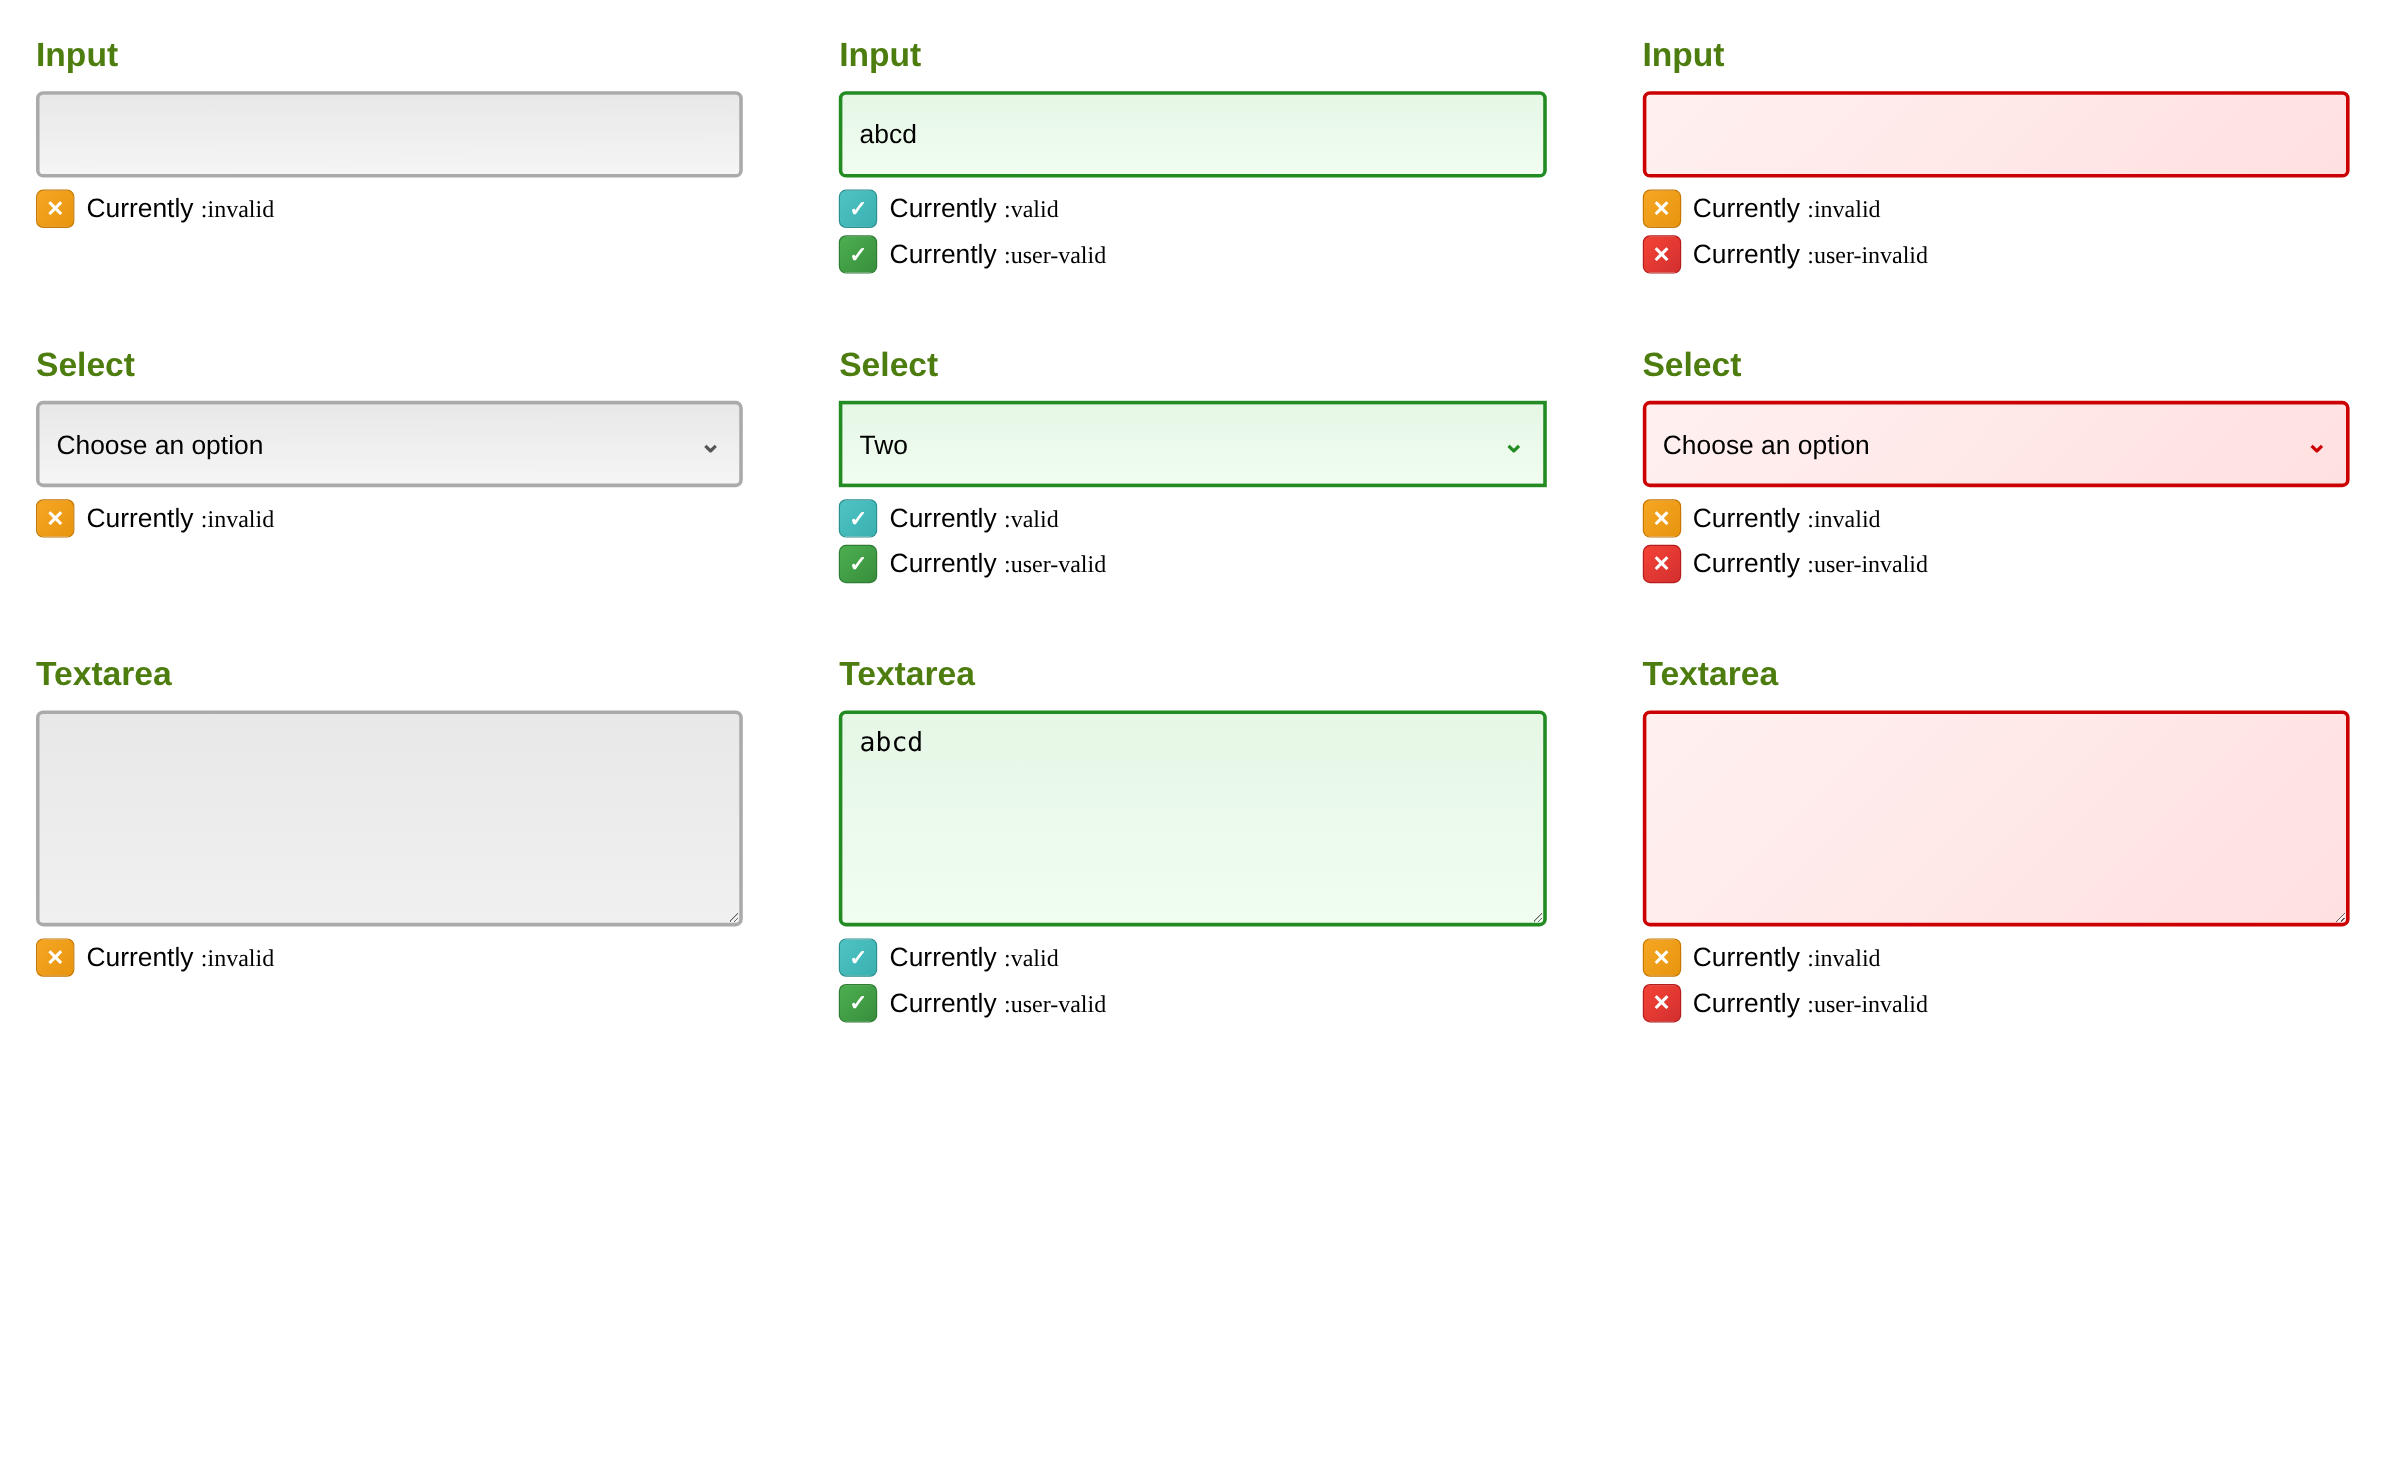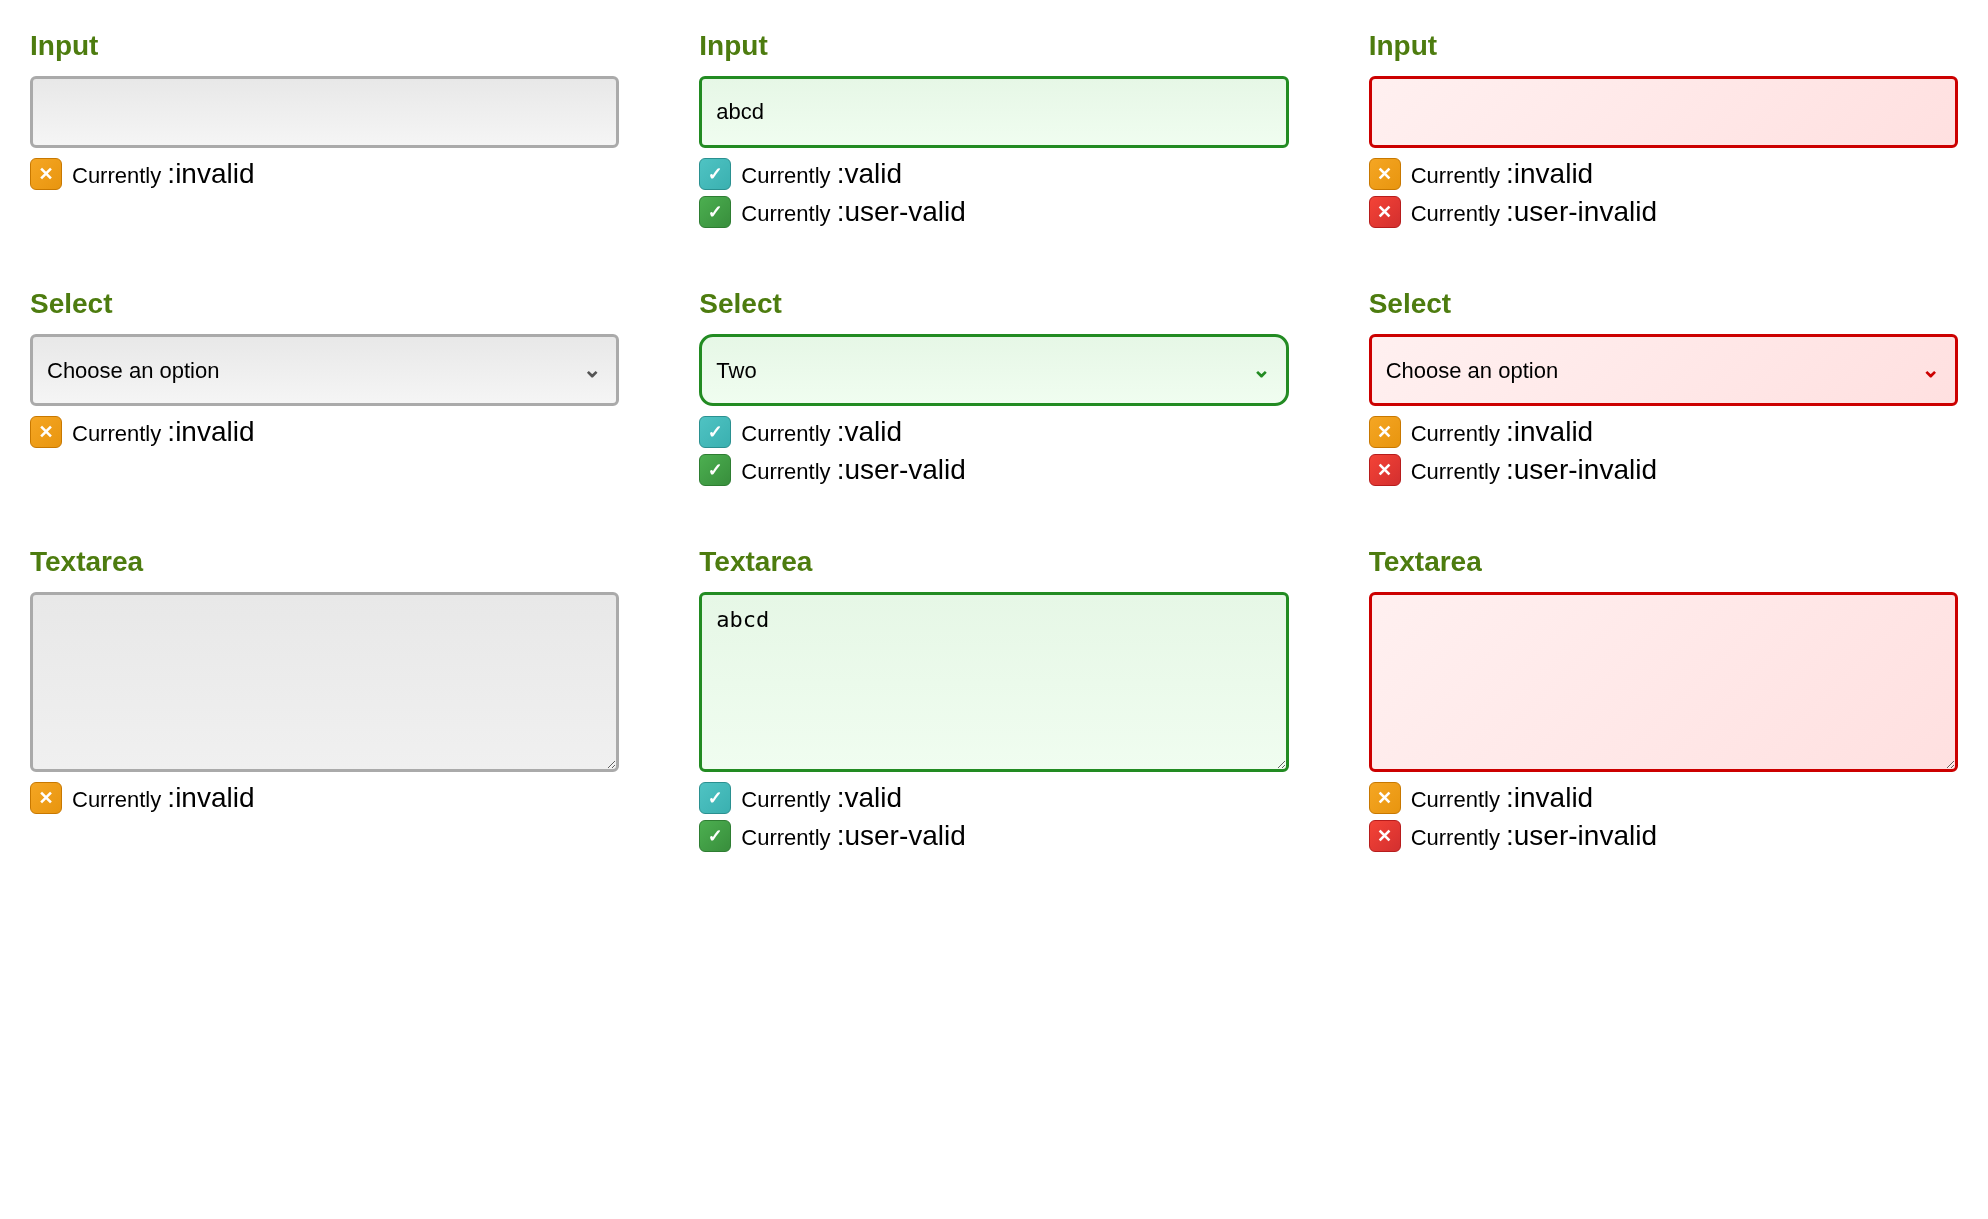--- a/index.html
+++ b/index.html
@@ -83,21 +83,21 @@
       -webkit-appearance: none;
       outline: none;
       color: #000;
     }
 
     .select-valid {
       width: 100%;
       height: 72px;
       background: linear-gradient(to bottom, #e6f7e6, #f0fdf0);
       border: 3px solid #228b22;
-      border-radius: 14px;
+      border-radius: 0;
       padding: 0 60px 0 14px;
       font-size: 22px;
       appearance: none;
       -webkit-appearance: none;
       outline: none;
       color: #000;
     }
 
     .select-invalid {
       width: 100%;
@@ -215,22 +215,22 @@
       border: 1px solid #b71c1c;
     }
 
     .status-text {
       font-family: Arial, Helvetica, sans-serif;
       font-size: 22px;
       color: #000;
     }
 
     .status-text code {
-      font-family: Liberation Sans, sans-serif;
-      font-size: 28px;
+      font-family: Liberation Serif, serif;
+      font-size: 20px;
     }
   </style>
 </head>
 <body>
 
 <div class="grid">
 
   <div class="cell">
     <div class="section-label">Input</div>
     <input type="text" class="input-default" value="" required="" style="">

